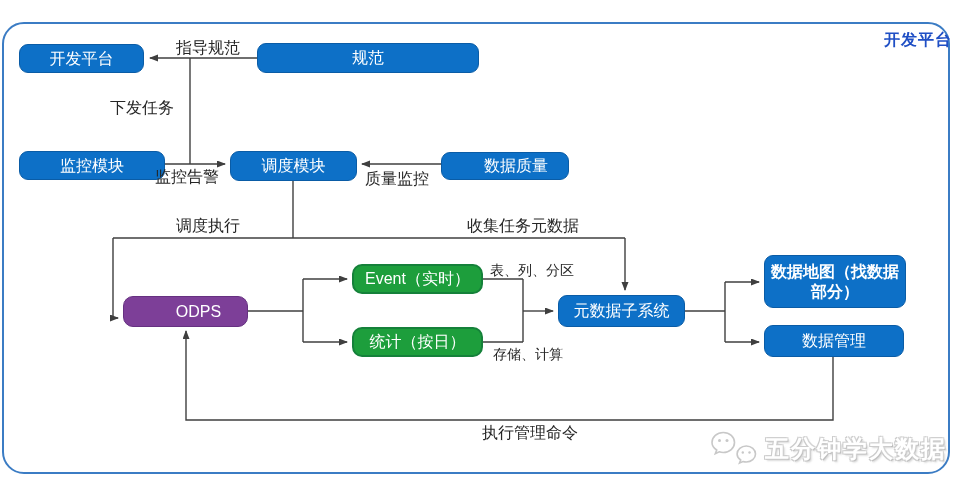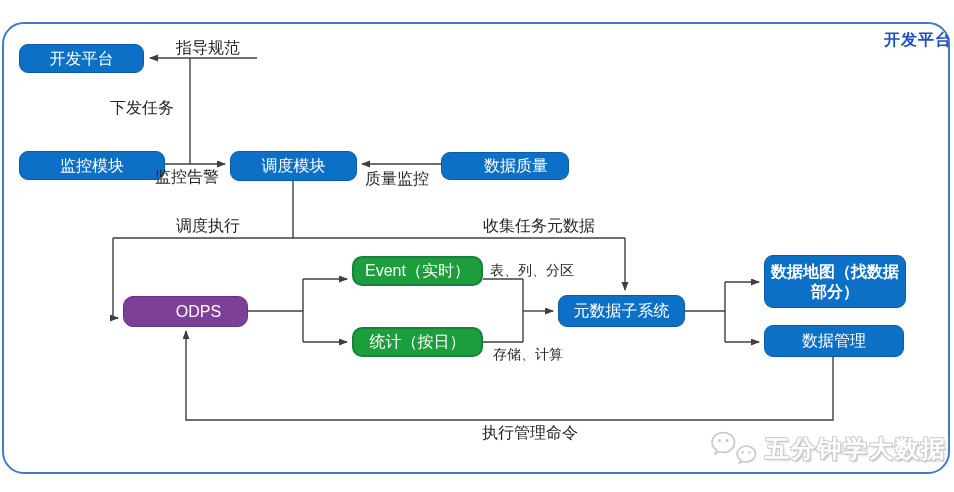--- a/index.html
+++ b/index.html
@@ -84,36 +84,37 @@
       <path d="M685,311 L725,311"></path>
       <path d="M725,282 L725,342"></path>
       <path d="M725,282 L759,282" marker-end="url(#arr)"></path>
       <path d="M725,342 L759,342" marker-end="url(#arr)"></path>
 
       <path d="M833,357 L833,420 L186,420 L186,331" marker-end="url(#arr)"></path>
     </g>
   </svg>
 
   <div class="node blue" style="left:19px;  top:44px;  width:125px; height:29px;text-align:center;">开发平台</div>
+  <div class="node blue" style="left:257px; top:43px;  width:222px; height:30px;">规范</div>
   <div class="node blue" style="left:19px;  top:151px; width:146px; height:29px;">监控模块</div>
   <div class="node blue" style="left:230px; top:151px; width:127px; height:30px;">调度模块</div>
   <div class="node blue" style="left:441px; top:152px; width:128px; height:28px;padding-left:28px;">数据质量</div>
   <div class="node purple" style="left:123px; top:296px; width:125px; height:31px;padding-left:32px;">ODPS</div>
-  <div class="node green" style="left:352px; top:256px; width:131px; height:30px;">Event（实时）</div>
+  <div class="node green" style="left:352px; top:264px; width:131px; height:30px;">Event（实时）</div>
   <div class="node green" style="left:352px; top:327px; width:131px; height:30px;">统计（按日）</div>
   <div class="node blue" style="left:558px; top:295px; width:127px; height:32px;">元数据子系统</div>
   <div class="node blue" style="left:764px; top:255px; width:142px; height:53px;font-weight:bold;">数据地图（找数据部分）</div>
   <div class="node blue" style="left:764px; top:325px; width:140px; height:32px;">数据管理</div>
 
   <div class="edge-label" style="left:170px; top:38px;  width:76px;">指导规范</div>
   <div class="edge-label" style="left:104px; top:98px;  width:76px;text-align:center;">下发任务</div>
   <div class="edge-label" style="left:148px; top:167px; width:78px;">监控告警</div>
   <div class="edge-label" style="left:362px; top:169px; width:70px;">质量监控</div>
   <div class="edge-label" style="left:172px; top:216px; width:72px;">调度执行</div>
-  <div class="edge-label" style="left:478px; top:216px; width:122px;">收集任务元数据</div>
+  <div class="edge-label" style="left:462px; top:216px; width:122px;">收集任务元数据</div>
   <div class="edge-label small" style="left:484px; top:262px; width:96px;">表、列、分区</div>
   <div class="edge-label small" style="left:488px; top:346px; width:80px;">存储、计算</div>
   <div class="edge-label" style="left:477px; top:423px; width:106px;">执行管理命令</div>
 
   <div class="watermark">
     <svg width="48" height="40" viewBox="0 0 48 40">
       <g fill="#ffffff" stroke="#c8c8c8" stroke-width="1.6">
         <path d="M24.5 13.5c0 5.5-5 10-11.2 10-1.4 0-2.8-.2-4-.7l-4 1.8 1.4-3.6C4 19.2 2 16.5 2 13.5 2 8 7 3.5 13.3 3.5s11.2 4.5 11.2 10z"></path>
         <path d="M45.5 25c0 4.4-4.1 8-9.2 8-1.2 0-2.3-.2-3.3-.5l-3.5 1.5 1.2-3c-2.2-1.5-3.6-3.6-3.6-6 0-4.4 4.1-8 9.2-8s9.2 3.6 9.2 8z"></path>
       </g>

